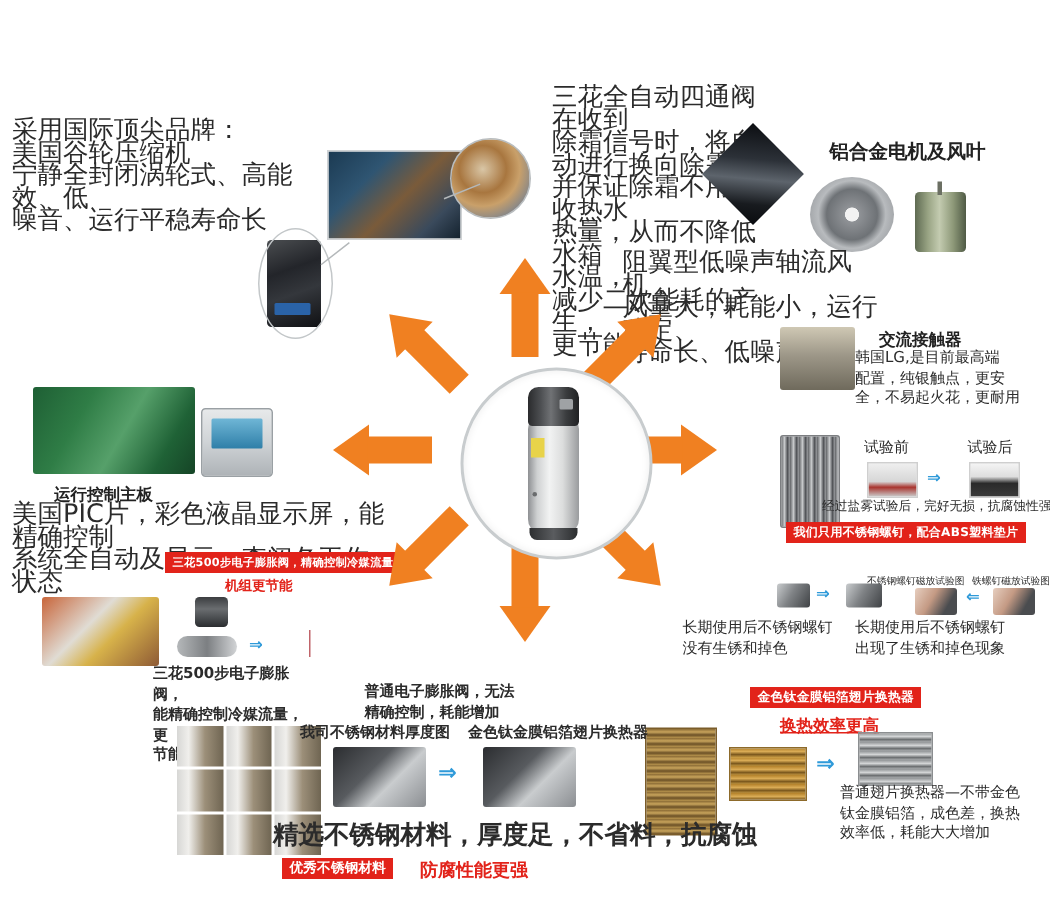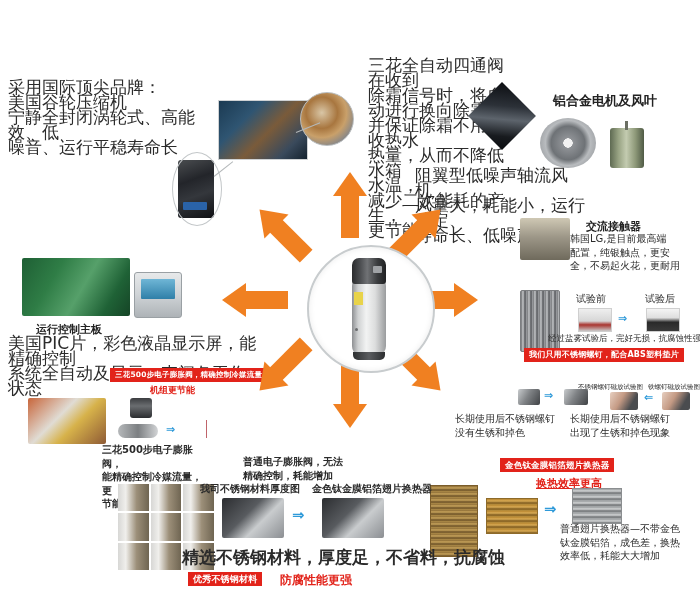--- a/index.html
+++ b/index.html
@@ -395,21 +395,21 @@
   <div class="ph-screw" style="left:610px; top:392px; width:28px; height:18px; background:linear-gradient(120deg,#e7cfc0,#c49a84 40%,#4a4c4f 75%);"></div>
   <div class="chev sm" style="left:644px; top:392px;">⇐</div>
   <div class="ph-screw" style="left:662px; top:392px; width:28px; height:18px; background:linear-gradient(120deg,#e7cfc0,#c49a84 40%,#4a4c4f 75%);"></div>
 
   <div class="txt sm" style="left:455px; top:412px; width:110px;">长期使用后不锈钢螺钉
 没有生锈和掉色</div>
   <div class="txt sm" style="left:570px; top:412px; width:130px;">长期使用后不锈钢螺钉
 出现了生锈和掉色现象</div>
 
   <div class="ribbon" style="left:500px; top:458px; font-size:8.5px;">金色钛金膜铝箔翅片换热器</div>
-  <div class="red-txt" style="left:536px; top:476px; font-size:11px;text-decoration:underline;">换热效率更高</div>
+  <div class="red-txt" style="left:520px; top:476px; font-size:11px;text-decoration:underline;">换热效率更高</div>
 
   <div class="ph-hx-big" style="left:430px; top:485px; width:46px; height:70px;"></div>
   <div class="ph-fin-gold" style="left:486px; top:498px; width:50px; height:34px;"></div>
   <div class="chev" style="left:544px; top:502px;">⇒</div>
   <div class="ph-fin-plain" style="left:572px; top:488px; width:48px; height:34px;"></div>
 
   <div class="txt sm" style="left:560px; top:522px; width:140px;">普通翅片换热器—不带金色
 钛金膜铝箔，成色差，换热
 效率低，耗能大大增加</div>
 

